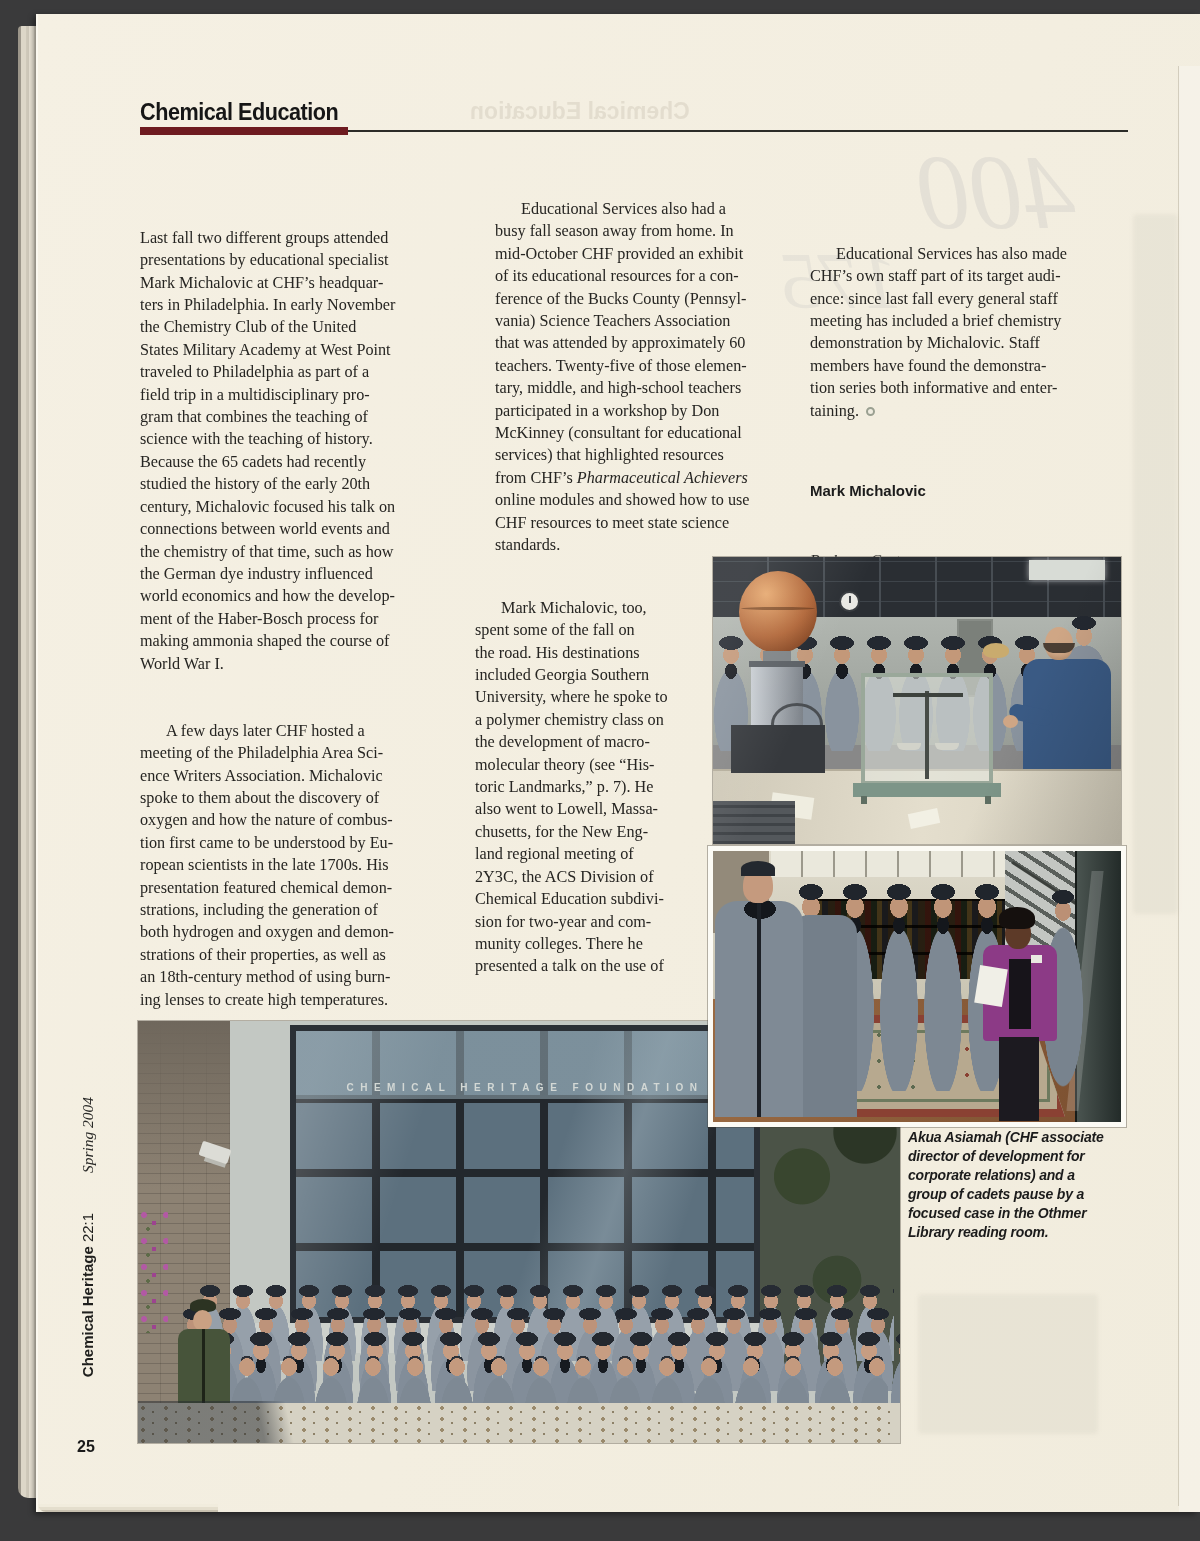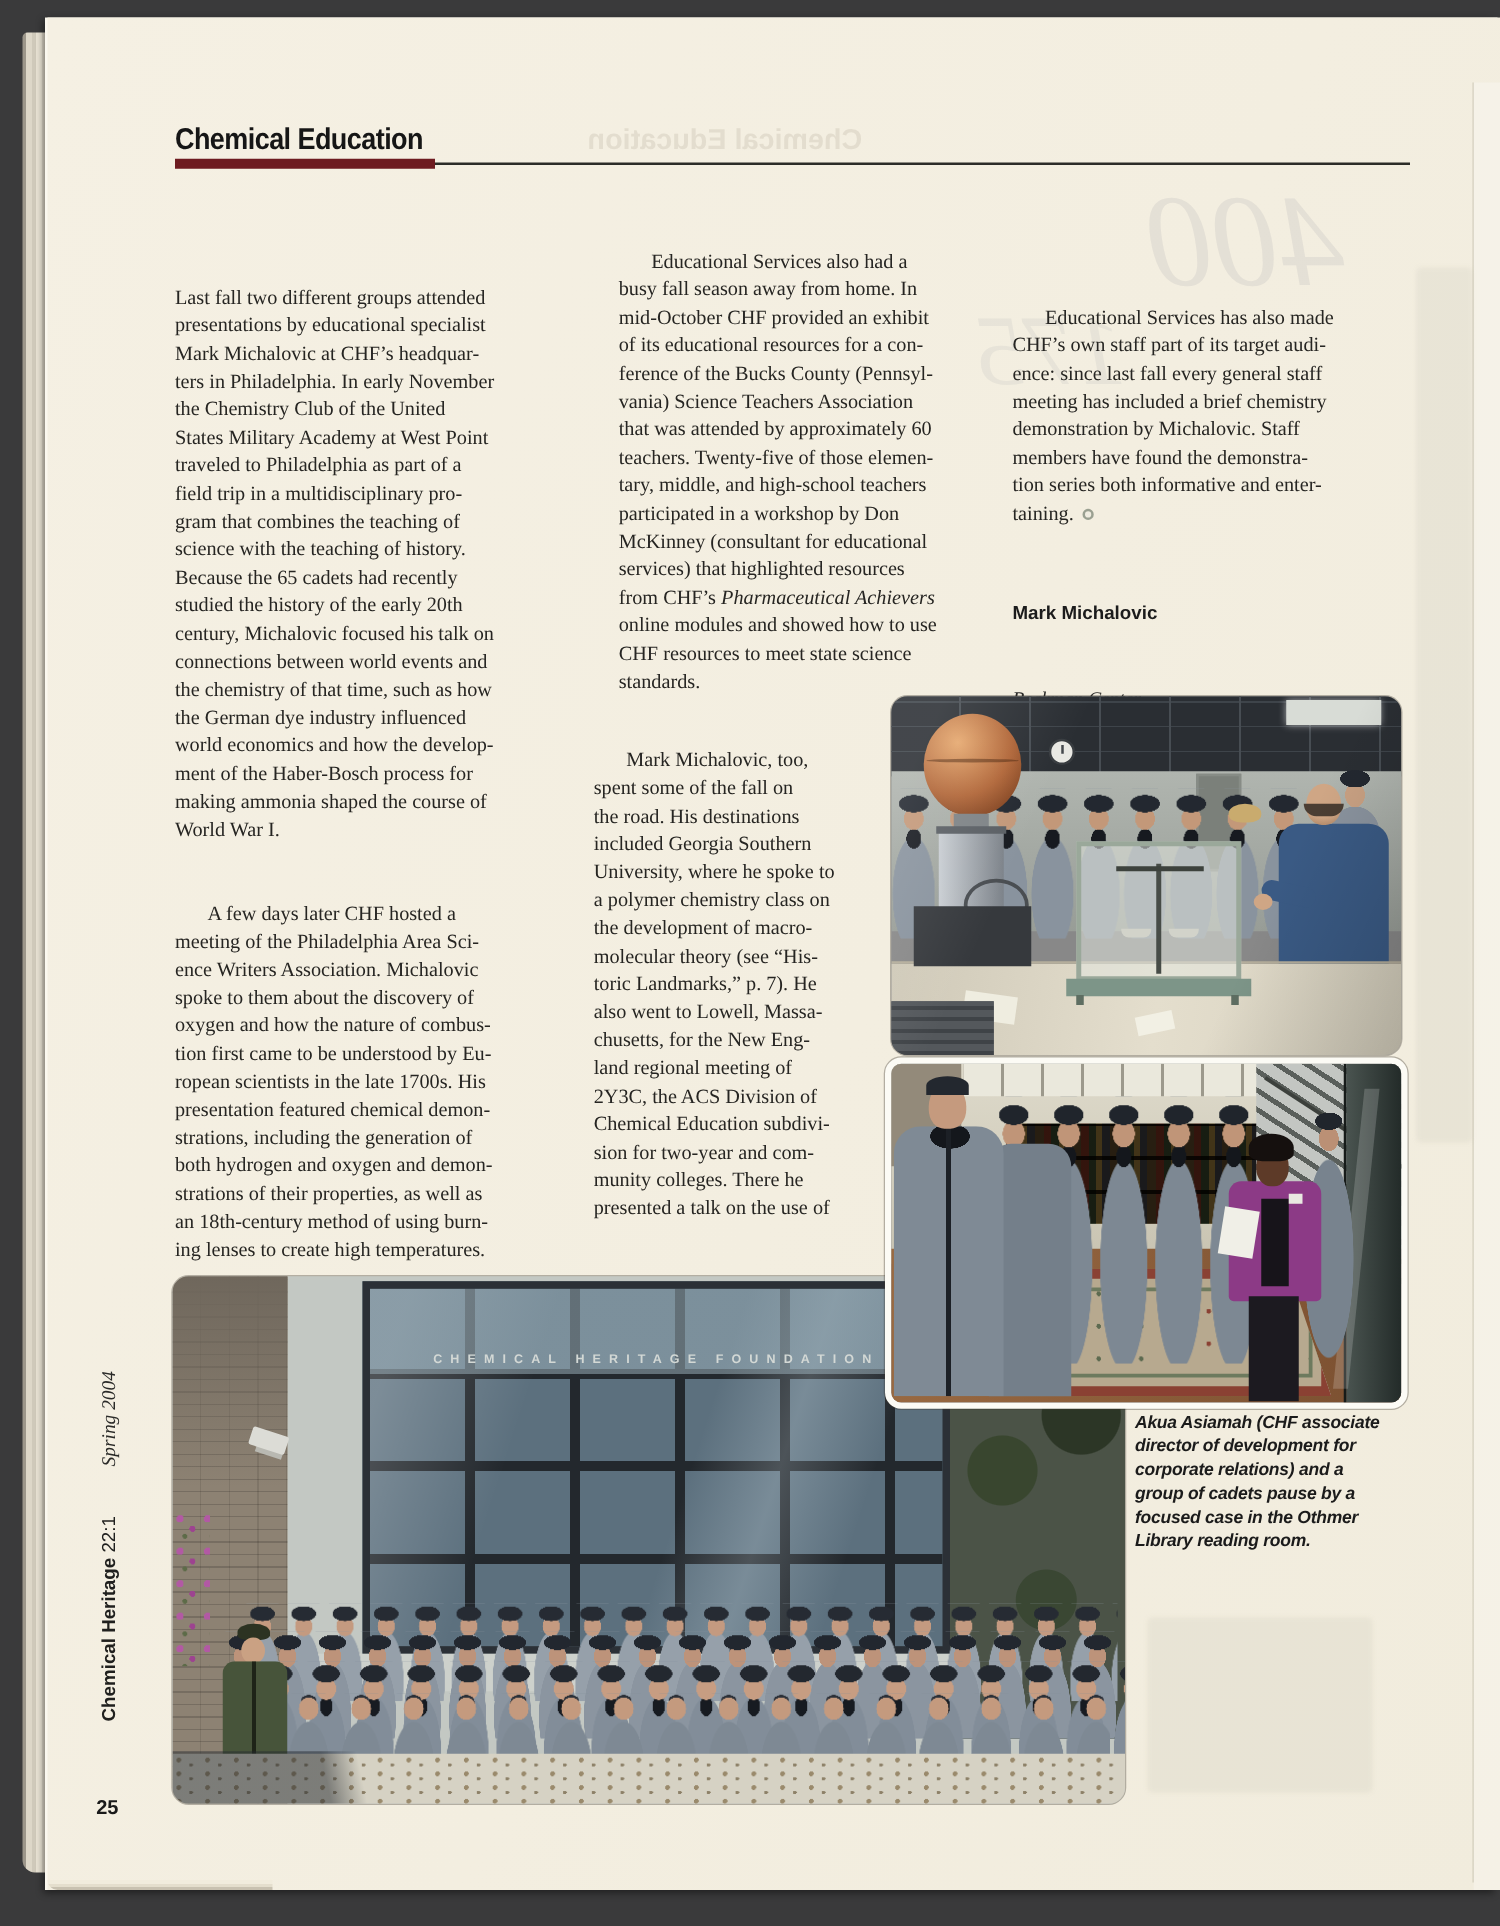--- a/index.html
+++ b/index.html
@@ -45,21 +45,21 @@
   .endmark { display:inline-block; width:9px; height:9px; border:2.5px solid #9aa091; border-radius:50%;
     background:#efece0; margin-left:7px; vertical-align:baseline; }
 
   .byline { font-family:"Liberation Sans",sans-serif; font-weight:bold; font-size:15px; color:#1c1c1c; margin-top:13px; white-space:pre; }
   .affil { font-style:italic; font-size:15.5px; color:#2a2a28; margin-top:2px; white-space:pre; }
 
   .caption { font-family:"Liberation Sans",sans-serif; font-weight:bold; font-style:italic;
     font-size:14px; line-height:19px; color:#1b1b1b; white-space:pre; letter-spacing:-0.2px; }
 
   
-  .photo { position:absolute; overflow:hidden; background:#888; box-shadow:0 0 0 1px rgba(60,55,45,0.35);border-radius:13px; }
+  .photo { position:absolute; overflow:hidden; background:#888; box-shadow:0 0 0 1px rgba(60,55,45,0.35); }
   .photo * { position:absolute; }
 
   
   .p1 { left:675px; top:543px; width:408px; height:287px; }
   .p1-ceiling { left:0; top:0; width:408px; height:64px; background:#2a2e33;
     background-image:repeating-linear-gradient(90deg,transparent 0 54px,#474d53 54px 56px),
                      repeating-linear-gradient(0deg,transparent 0 19px,#3e444a 19px 20px); }
   .p1-lightpanel { left:316px; top:3px; width:76px; height:20px; background:#d8dcd6; box-shadow:0 0 6px rgba(255,255,255,0.6); }
   .p1-wall { left:0; top:60px; width:408px; height:128px; background:linear-gradient(#b0b5af,#989d97); }
   .p1-door { left:244px; top:62px; width:36px; height:78px; background:#7b807a; border:2px solid #878c86; }

